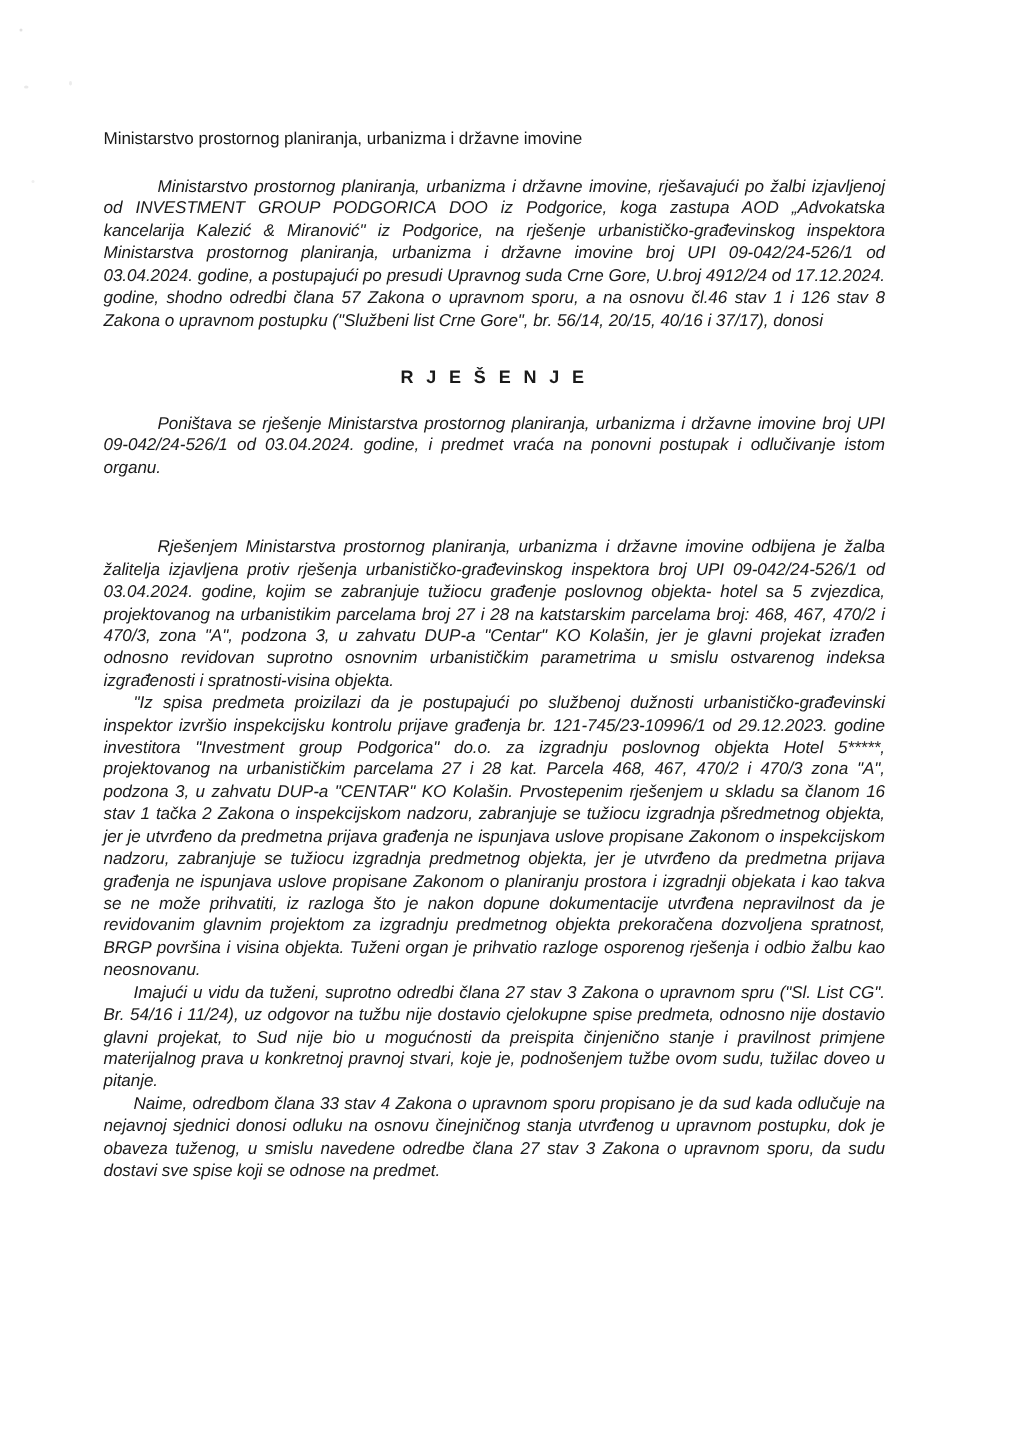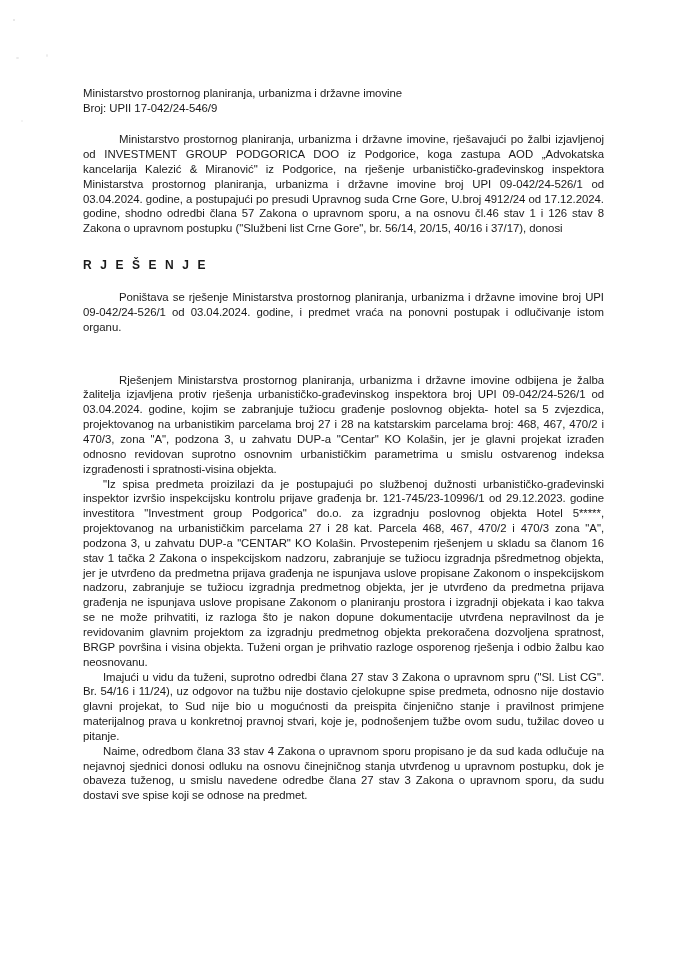--- a/index.html
+++ b/index.html
@@ -32,48 +32,50 @@
 
   .page {
     position: absolute;
     left: 0; top: 0;
     width: 679px;
     height: 960px;
   }
 
   .doc-body {
     position: absolute;
-    left: 83px;
+    left: 69px;
     top: 86px;
     width: 521px;
   }
 
   .letterhead {
     font-size: 11.4px;
     line-height: 14.6px;
     letter-spacing: -0.05px;
     margin-bottom: 17px;
   }
   .letterhead div { white-space: nowrap; }
 
   p.para {
     margin: 0 0 0 0;
     font-size: 11.4px;
     line-height: 14.85px;
     text-align: justify;
     text-justify: inter-word;
     letter-spacing: -0.05px;
     hyphens: none;
+    font-style: italic;
   }
   p.indent { text-indent: 36px; }
   p.indent-sm { text-indent: 20px; }
 
   .heading {
     font-size: 12px;
     font-weight: bold;
+    text-align: center;
     letter-spacing: 2.6px;
     margin: 0;
   }
   .sp-18 { height: 18px; }
   .sp-20 { height: 20px; }
   .sp-22 { height: 22px; }
 </style>
 </head>
 <body>
 
@@ -81,21 +83,20 @@
 
   <span class="scan-speck speck-a"></span>
   <span class="scan-speck speck-b"></span>
   <span class="scan-speck speck-c"></span>
   <span class="scan-speck speck-d"></span>
 
   <div class="doc-body">
 
     <div class="letterhead">
       <div>Ministarstvo prostornog planiranja, urbanizma i državne imovine</div>
-      <div>Broj: UPII 17-042/24-546/9</div>
     </div>
 
     <p class="para indent">Ministarstvo prostornog planiranja, urbanizma i državne imovine, rješavajući po žalbi izjavljenoj od INVESTMENT GROUP PODGORICA DOO iz Podgorice, koga zastupa AOD „Advokatska kancelarija Kalezić &amp; Miranović" iz Podgorice, na rješenje urbanističko-građevinskog inspektora Ministarstva prostornog planiranja, urbanizma i državne imovine broj  UPI 09-042/24-526/1 od 03.04.2024. godine, a postupajući po presudi Upravnog suda Crne Gore, U.broj 4912/24 od 17.12.2024. godine, shodno odredbi člana 57 Zakona o upravnom sporu, a na osnovu čl.46 stav 1 i 126 stav 8 Zakona o upravnom postupku ("Službeni list Crne Gore", br. 56/14, 20/15, 40/16 i 37/17), donosi</p>
 
     <div class="sp-22"></div>
 
     <p class="heading">R J E Š E N J E</p>
 
     <div class="sp-18"></div>
 

